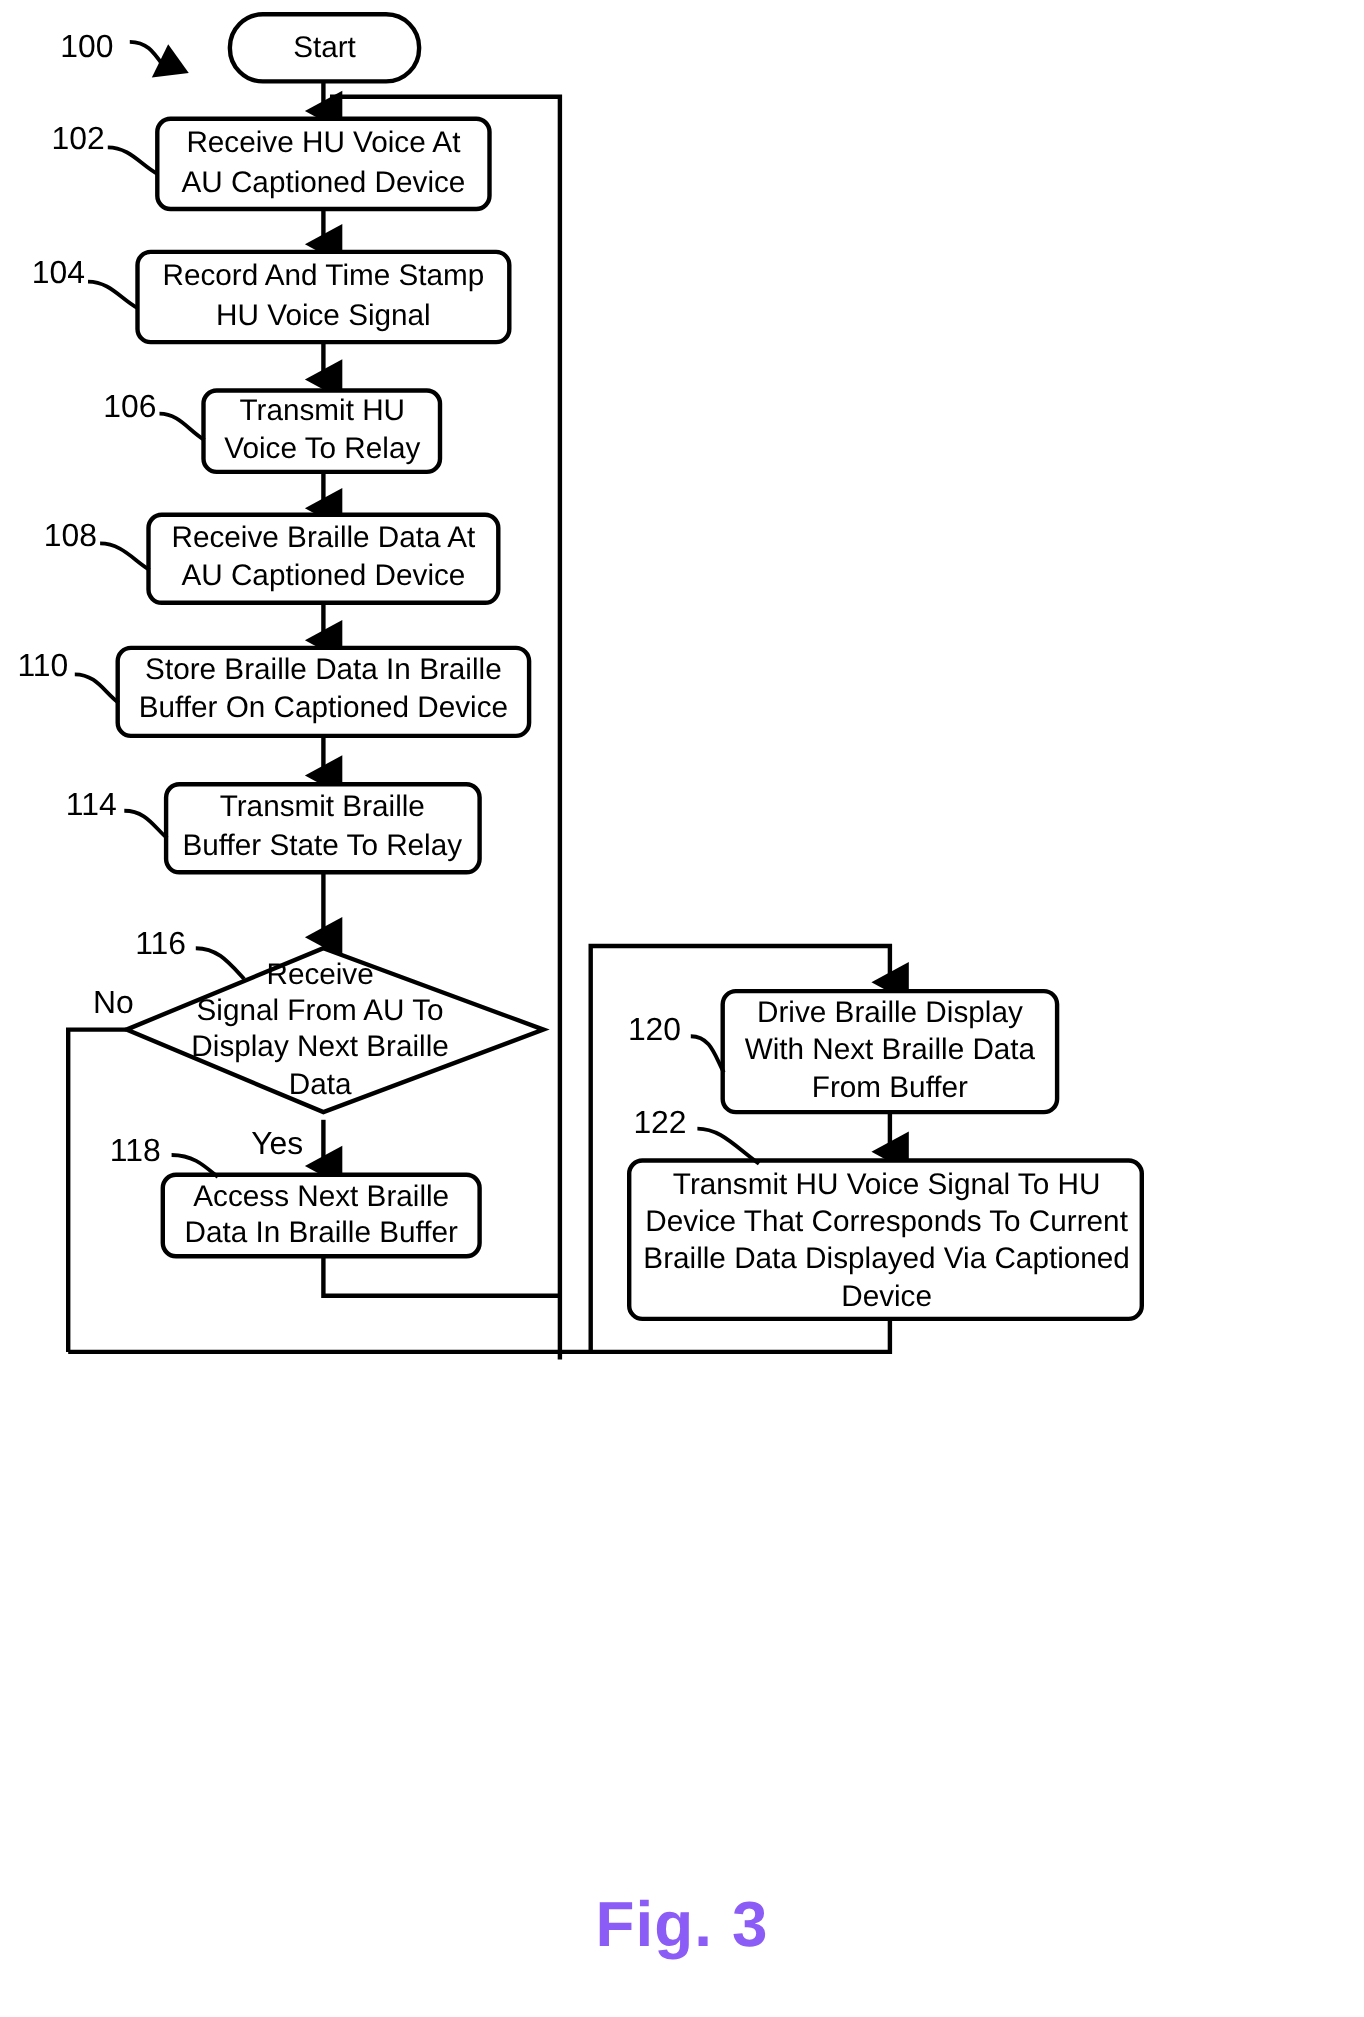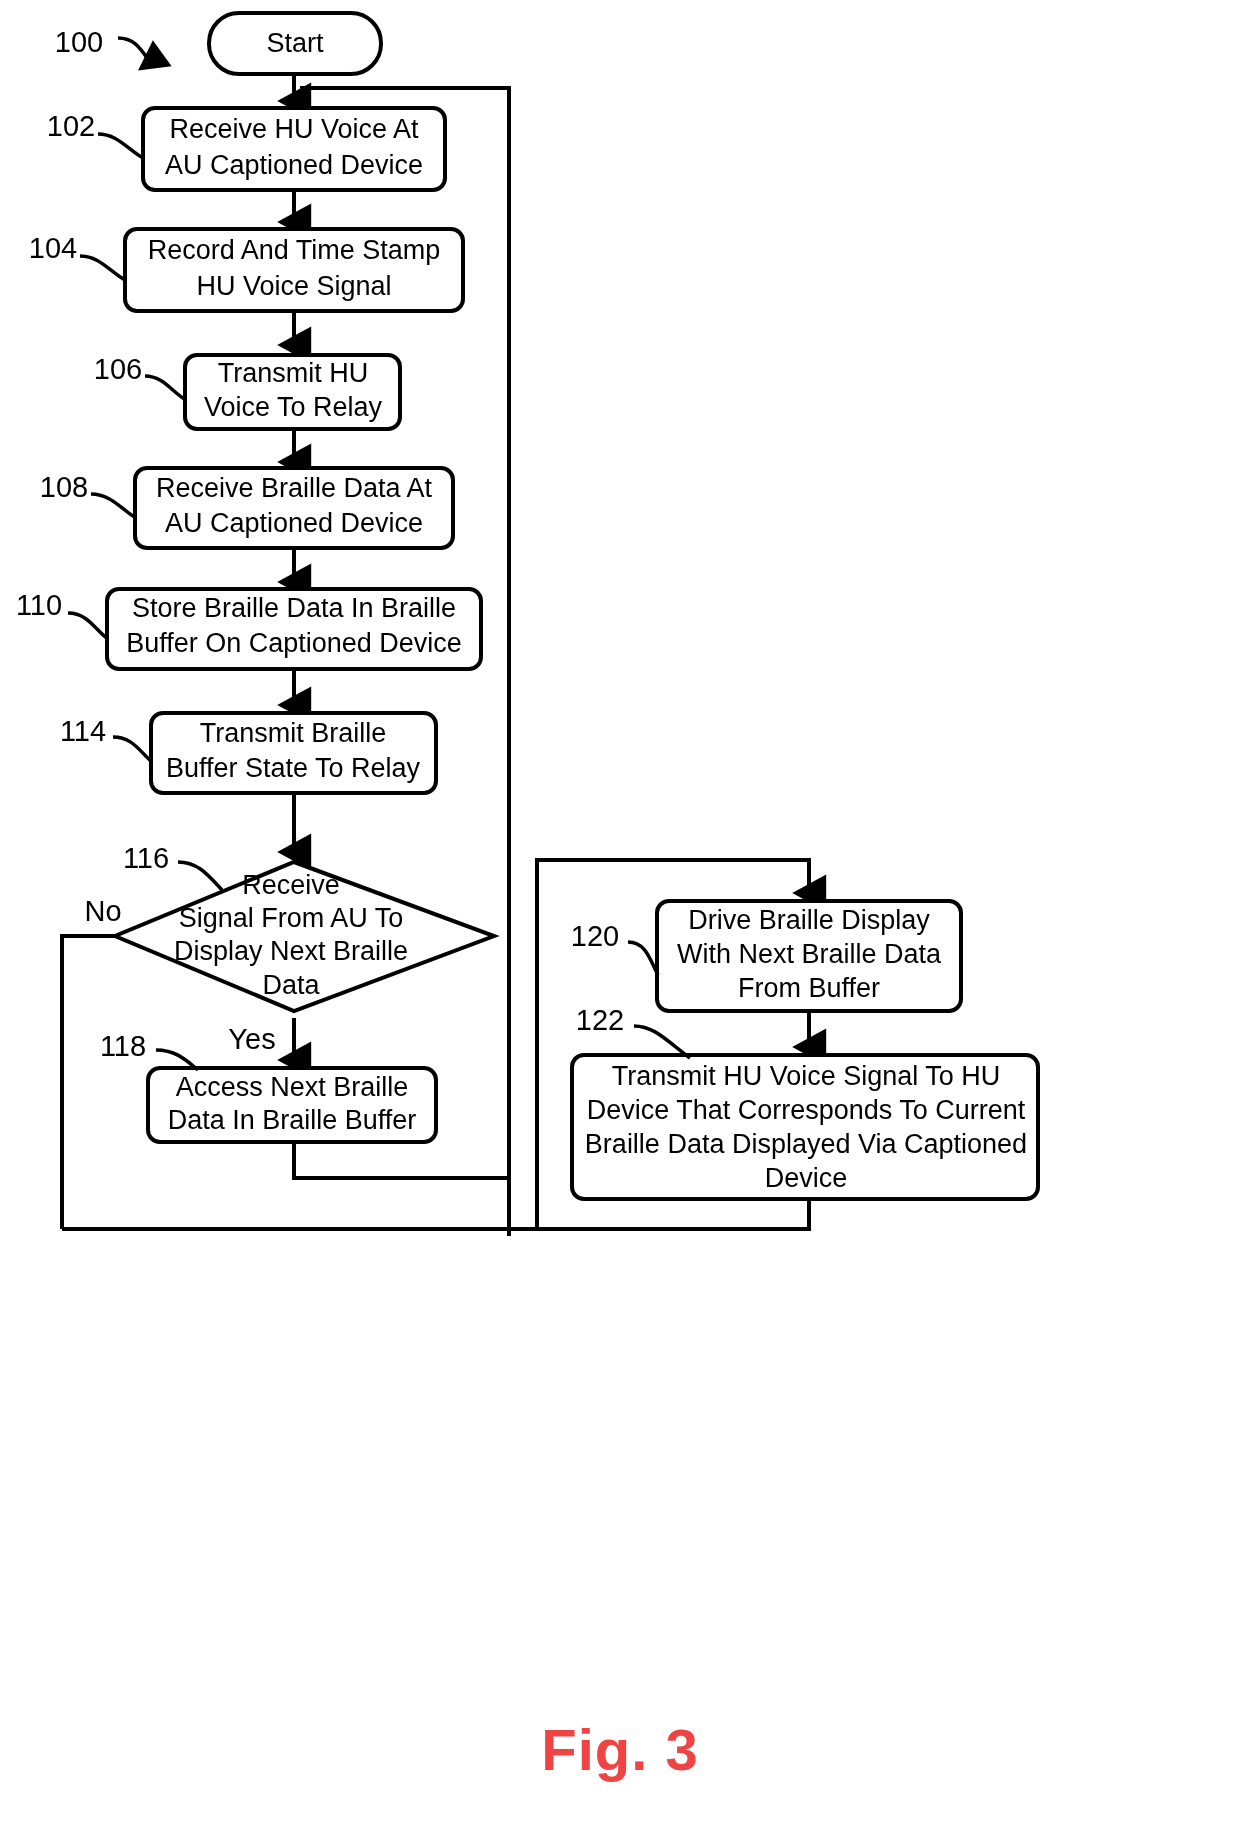--- a/index.html
+++ b/index.html
@@ -51,21 +51,21 @@
   .fig-caption {
     position: absolute;
     left: 0;
     top: 1716px;
     width: 1240px;
     text-align: center;
     font-family: "Liberation Sans", sans-serif;
     font-size: 58px;
     font-weight: bold;
     letter-spacing: 1px;
-    color: #ef4444;
+    color: #8b5cf6;
   }
   .shape {
     fill: #ffffff;
     stroke: #000000;
     stroke-width: 4;
   }
   .conn {
     fill: none;
     stroke: #000000;
     stroke-width: 4;

